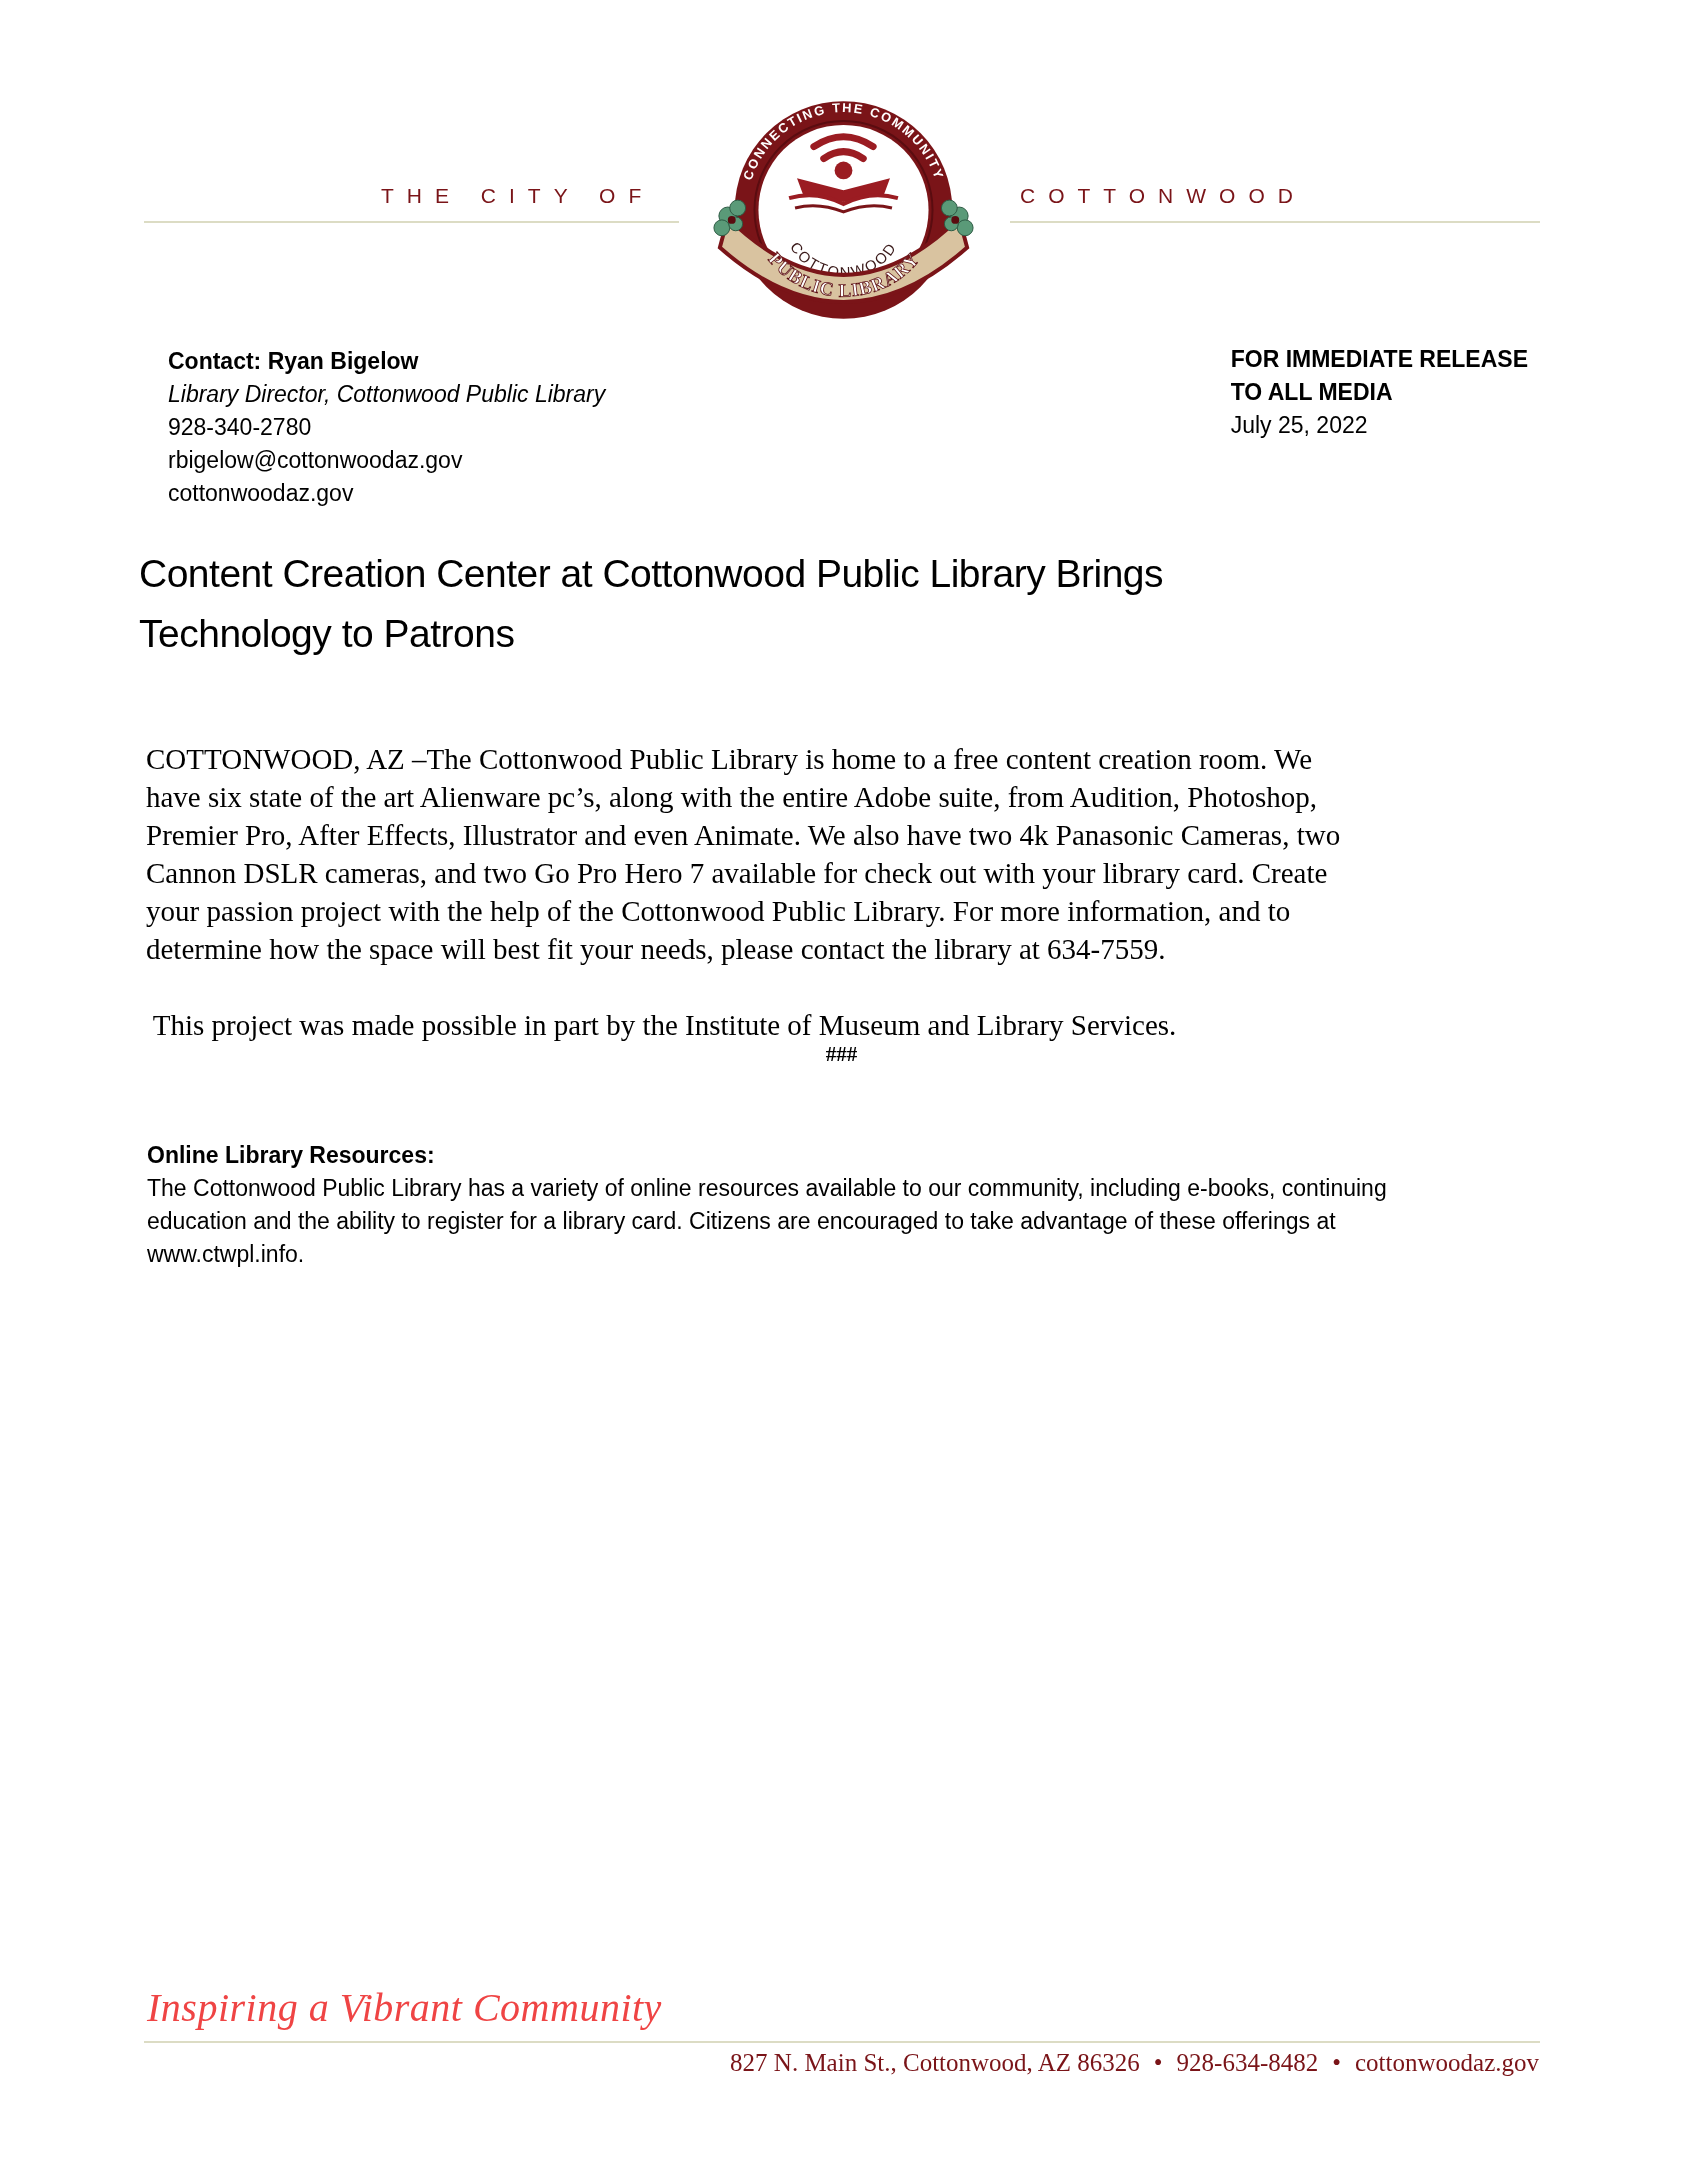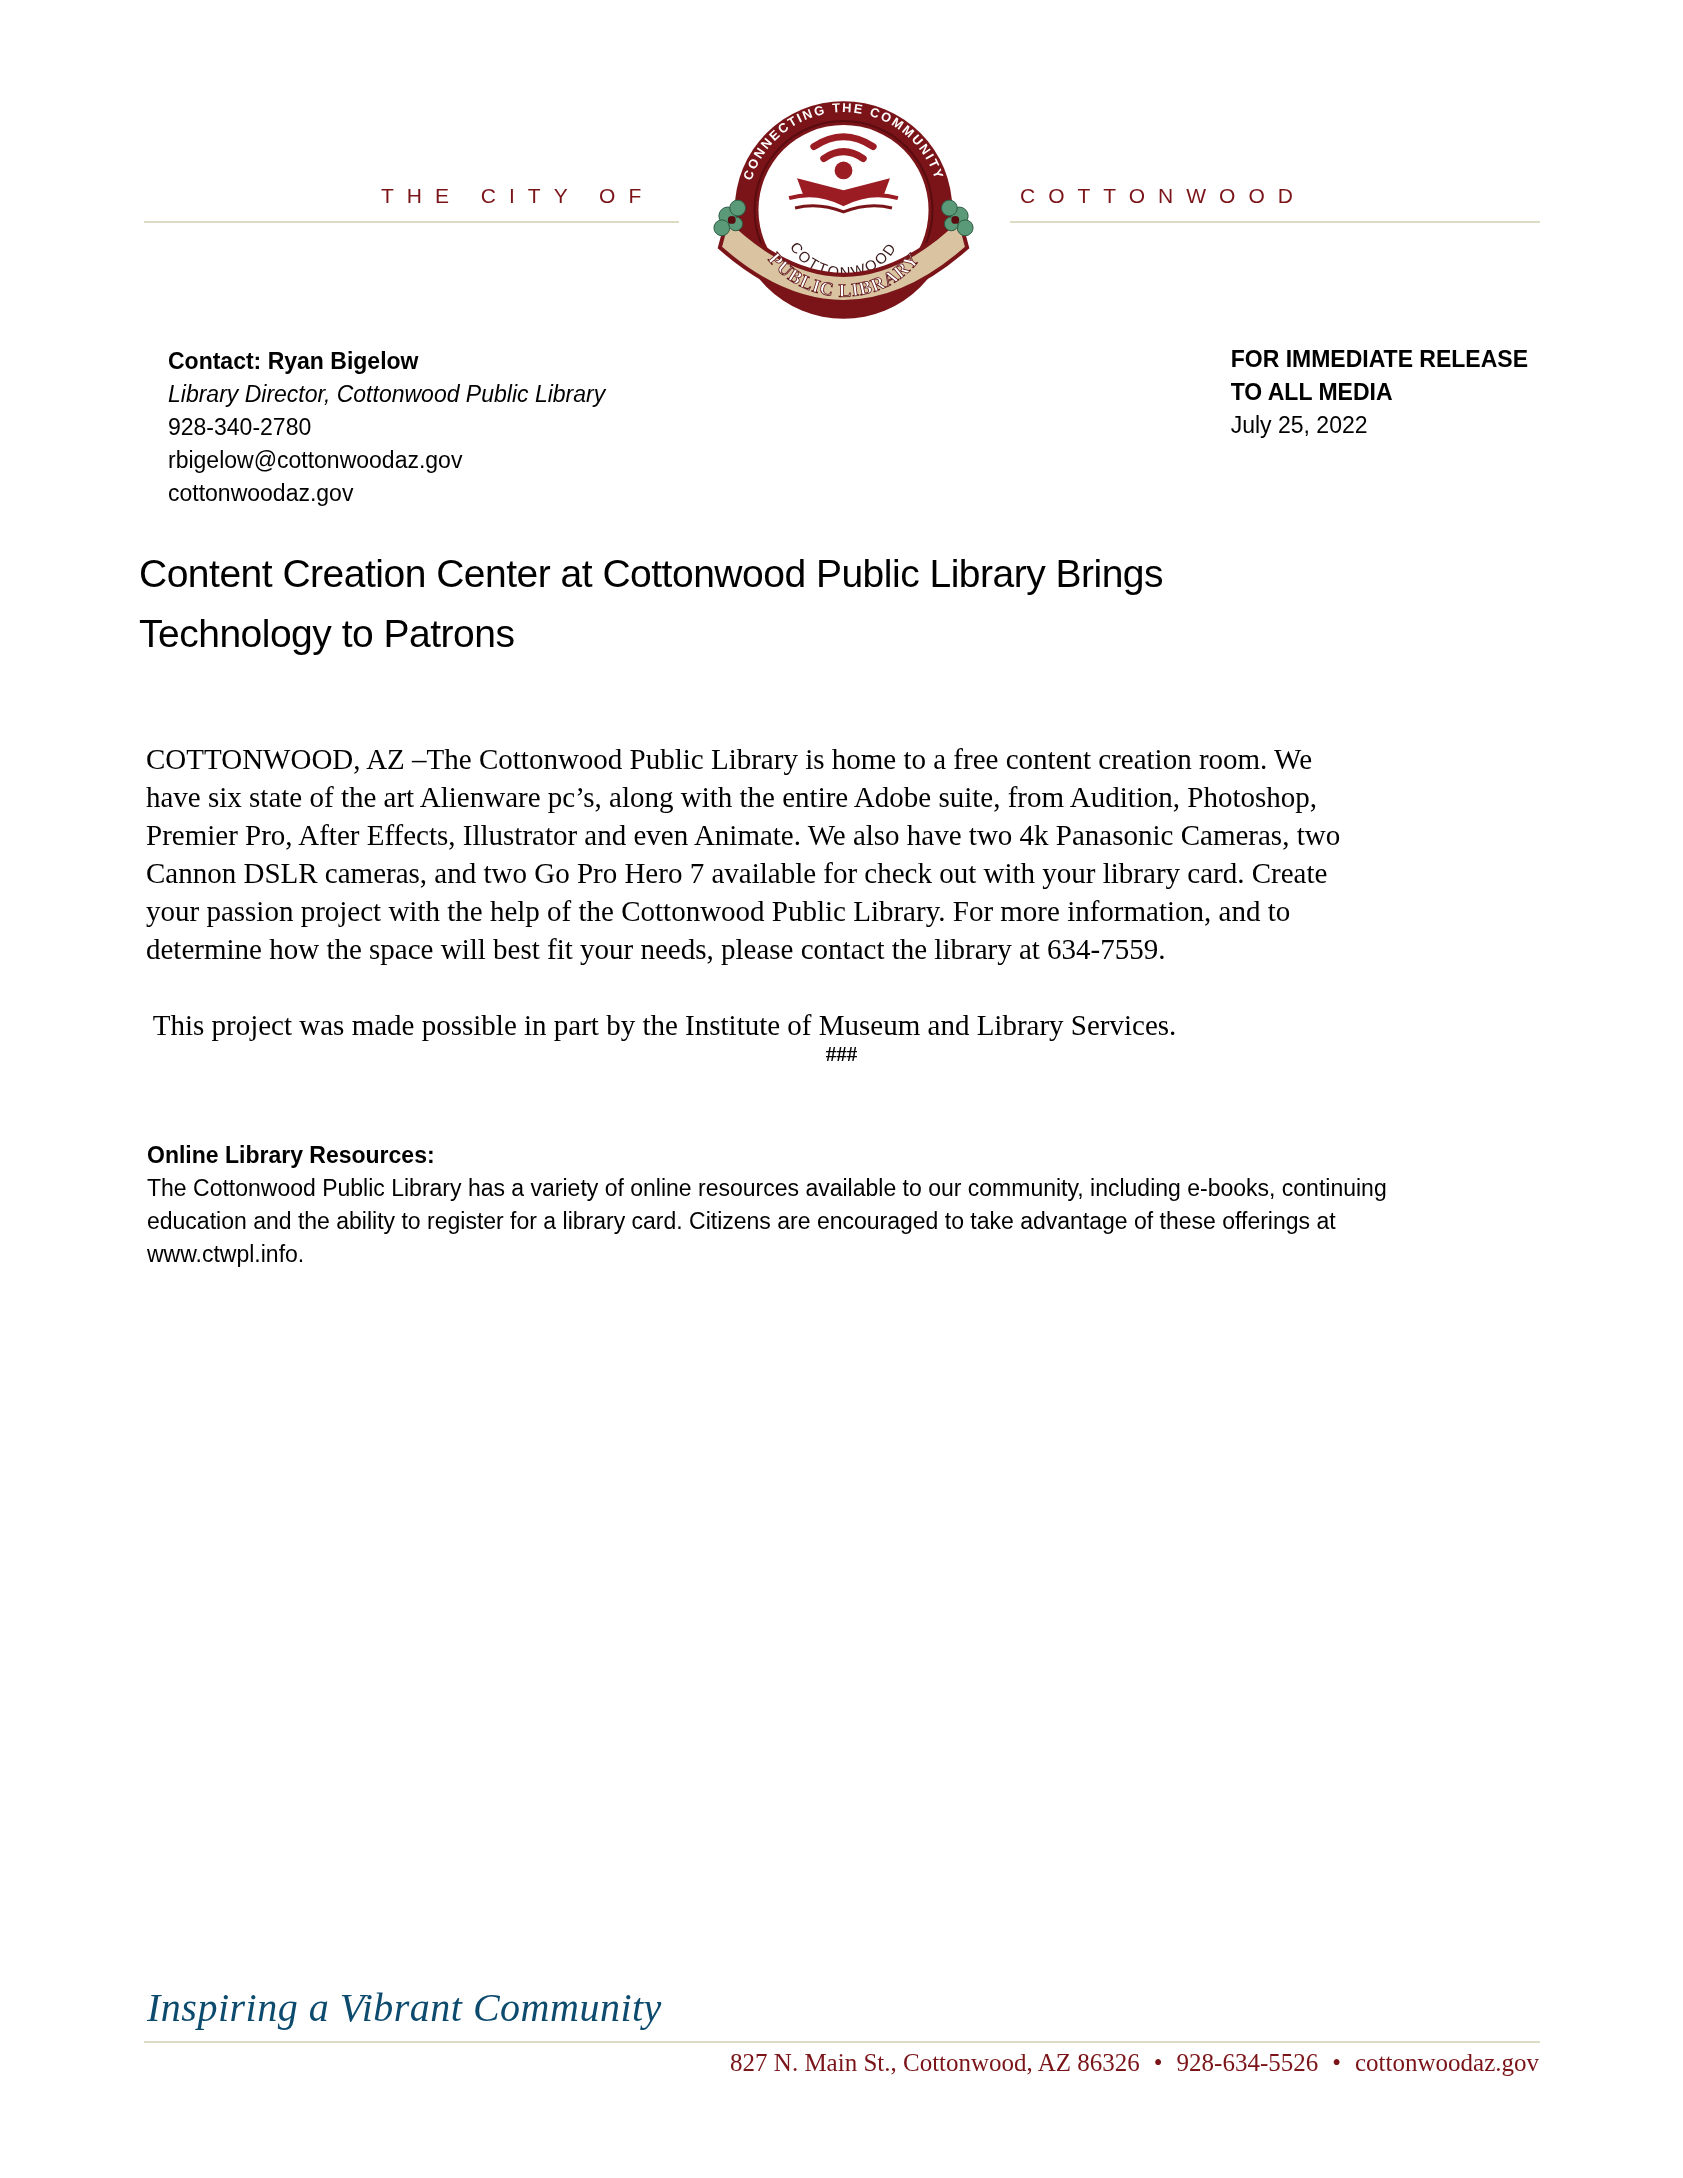--- a/index.html
+++ b/index.html
@@ -40,21 +40,21 @@
   }
   .hashes { font-family: "Liberation Serif", "DejaVu Serif", serif; font-size: 21px; text-align: center; font-weight: bold; }
 
   .resources { font-family: "Liberation Sans", "DejaVu Sans", sans-serif; font-size: 23px; line-height: 33px; }
   .resources .b { font-weight: bold; }
 
   
   .tagline {
     font-family: "Liberation Serif", "DejaVu Serif", serif;
     font-style: italic;
-    color: #0c4a6e;
+    color: #ef4444;
     font-size: 40px;
     letter-spacing: 0.5px;
   }
   .foot-rule { height: 2px; background: #dcdcc4; }
   .foot-addr {
     font-family: "Liberation Serif", "DejaVu Serif", serif;
     color: #7a1418;
     font-size: 25px;
     white-space: nowrap;
   }
@@ -154,15 +154,15 @@
 <div class="abs resources" style="left:147px; top:1139px; white-space:nowrap;">
   <div class="b">Online Library Resources:</div>
   <div>The Cottonwood Public Library has a variety of online resources available to our community, including e-books, continuing</div>
   <div>education and the ability to register for a library card. Citizens are encouraged to take advantage of these offerings at</div>
   <div>www.ctwpl.info.</div>
 </div>
 
 <div class="abs tagline" style="left:147px; top:1984px;">Inspiring a Vibrant Community</div>
 <div class="abs foot-rule" style="left:144px; top:2041px; width:1396px;"></div>
 <div class="abs foot-addr" style="right:144px; top:2049px;">
-  <span>827 N. Main St., Cottonwood, AZ 86326</span><span class="dot">•</span><span>928-634-5526</span><span class="dot">•</span><span>cottonwoodaz.gov</span>
+  <span>827 N. Main St., Cottonwood, AZ 86326</span><span class="dot">•</span><span>928-634-8482</span><span class="dot">•</span><span>cottonwoodaz.gov</span>
 </div>
 
 
 </body></html>

